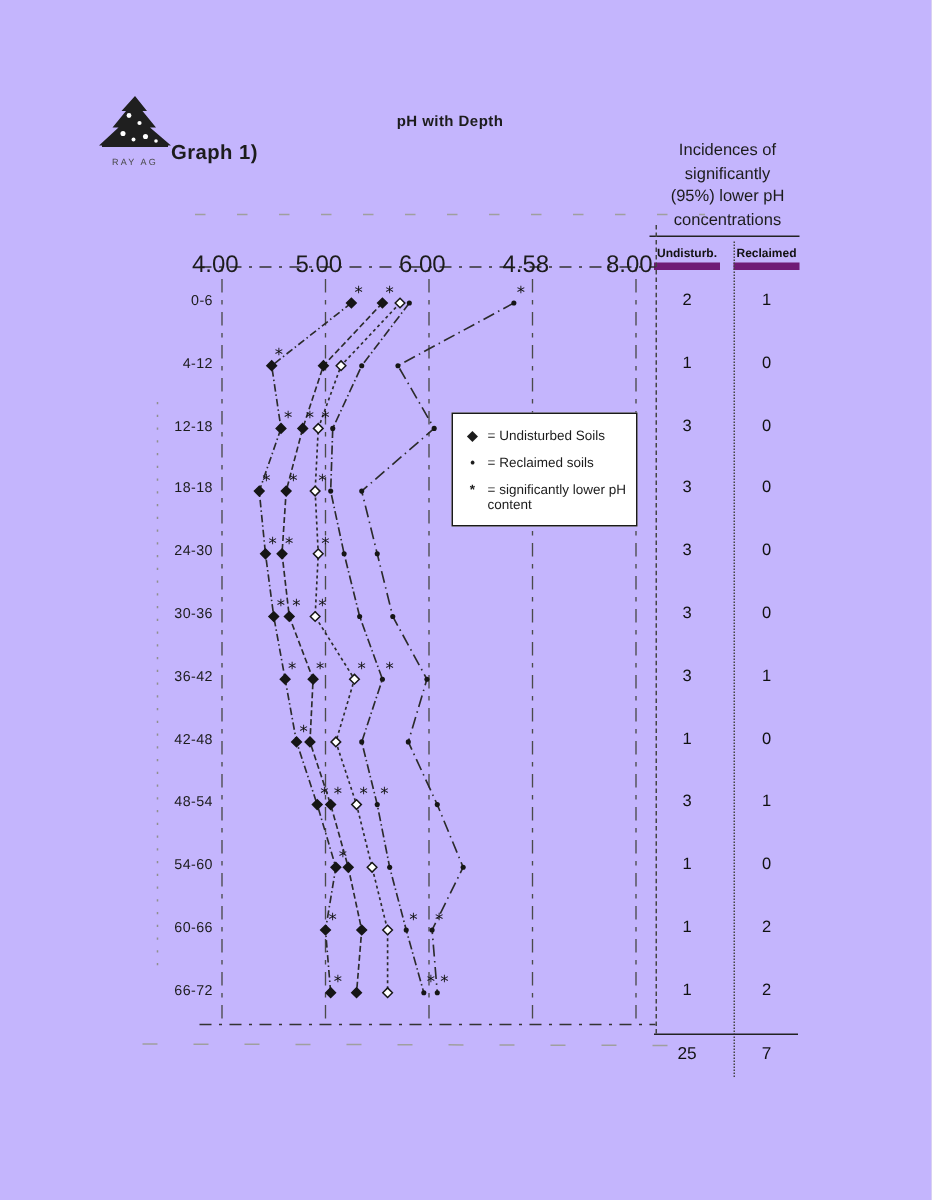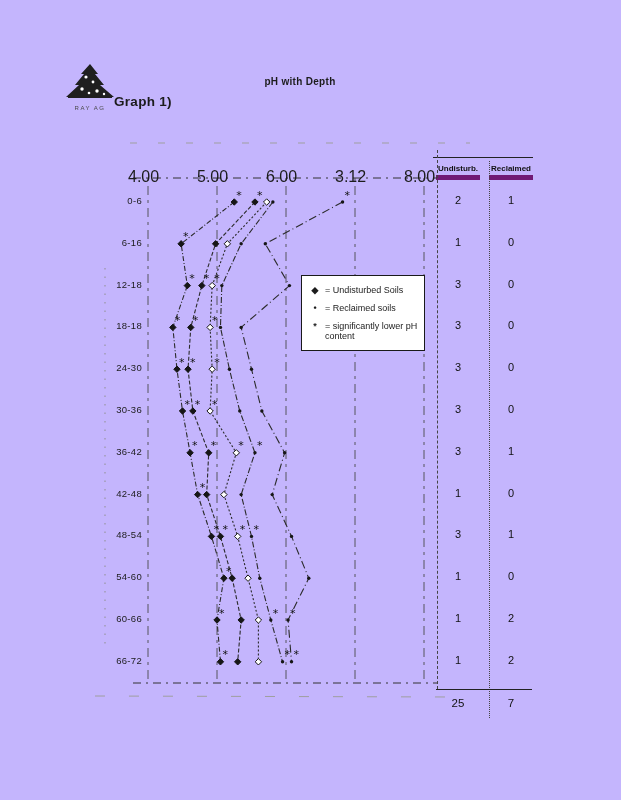--- a/index.html
+++ b/index.html
@@ -54,20 +54,26 @@
       <circle cx="27" cy="30" r="1.3" fill="#fff"></circle>
         <circle cx="42" cy="31" r="1.2" fill="#fff"></circle>
       <rect x="6" y="33" width="44" height="2" fill="#1f1f1f"></rect>
     </svg>
     <div class="logo-text">RAY AG</div>
   </div>
 
   <div class="graph-label">Graph 1)</div>
   <div class="chart-title">pH with Depth</div>
 
+  <div class="side-header">
+    <div>Incidences of</div>
+    <div>significantly</div>
+    <div>(95%) lower pH</div>
+    <div>concentrations</div>
+  </div>
   <div class="side-header-rule"></div>
 
   <div class="col-head col-head-left">
     <span>Undisturb.</span>
   </div>
   <div class="col-head col-head-right">
     <span>Reclaimed</span>
   </div>
 
   <div class="table-left-border"></div>
@@ -190,26 +196,26 @@
         <text x="344.58000000000004" y="198.5" font-size="11" fill="#111" font-family="&quot;DejaVu Sans&quot;, sans-serif">*</text>
         <text x="290.07000000000005" y="616.5" font-size="11" fill="#111" font-family="&quot;DejaVu Sans&quot;, sans-serif">*</text>
         <text x="293.52" y="658.3" font-size="11" fill="#111" font-family="&quot;DejaVu Sans&quot;, sans-serif">*</text>
       </g>
     </svg>
 
   <div id="x-ticks">
       <div class="x-tick" style="left: 128px;">4.00</div>
       <div class="x-tick" style="left: 197px;">5.00</div>
       <div class="x-tick" style="left: 266px;">6.00</div>
-      <div class="x-tick" style="left: 335px;">3.12</div>
+      <div class="x-tick" style="left: 335px;">4.58</div>
       <div class="x-tick" style="left: 404px;">8.00</div>
     </div>
   <div id="depth-labels">
       <div class="depth-label" style="top: 195px;">0-6</div>
-      <div class="depth-label" style="top: 236.8px;">6-16</div>
+      <div class="depth-label" style="top: 236.8px;">4-12</div>
       <div class="depth-label" style="top: 278.6px;">12-18</div>
       <div class="depth-label" style="top: 320.4px;">18-18</div>
       <div class="depth-label" style="top: 362.2px;">24-30</div>
       <div class="depth-label" style="top: 404px;">30-36</div>
       <div class="depth-label" style="top: 445.8px;">36-42</div>
       <div class="depth-label" style="top: 487.6px;">42-48</div>
       <div class="depth-label" style="top: 529.4px;">48-54</div>
       <div class="depth-label" style="top: 571.2px;">54-60</div>
       <div class="depth-label" style="top: 613px;">60-66</div>
       <div class="depth-label" style="top: 654.8px;">66-72</div>

